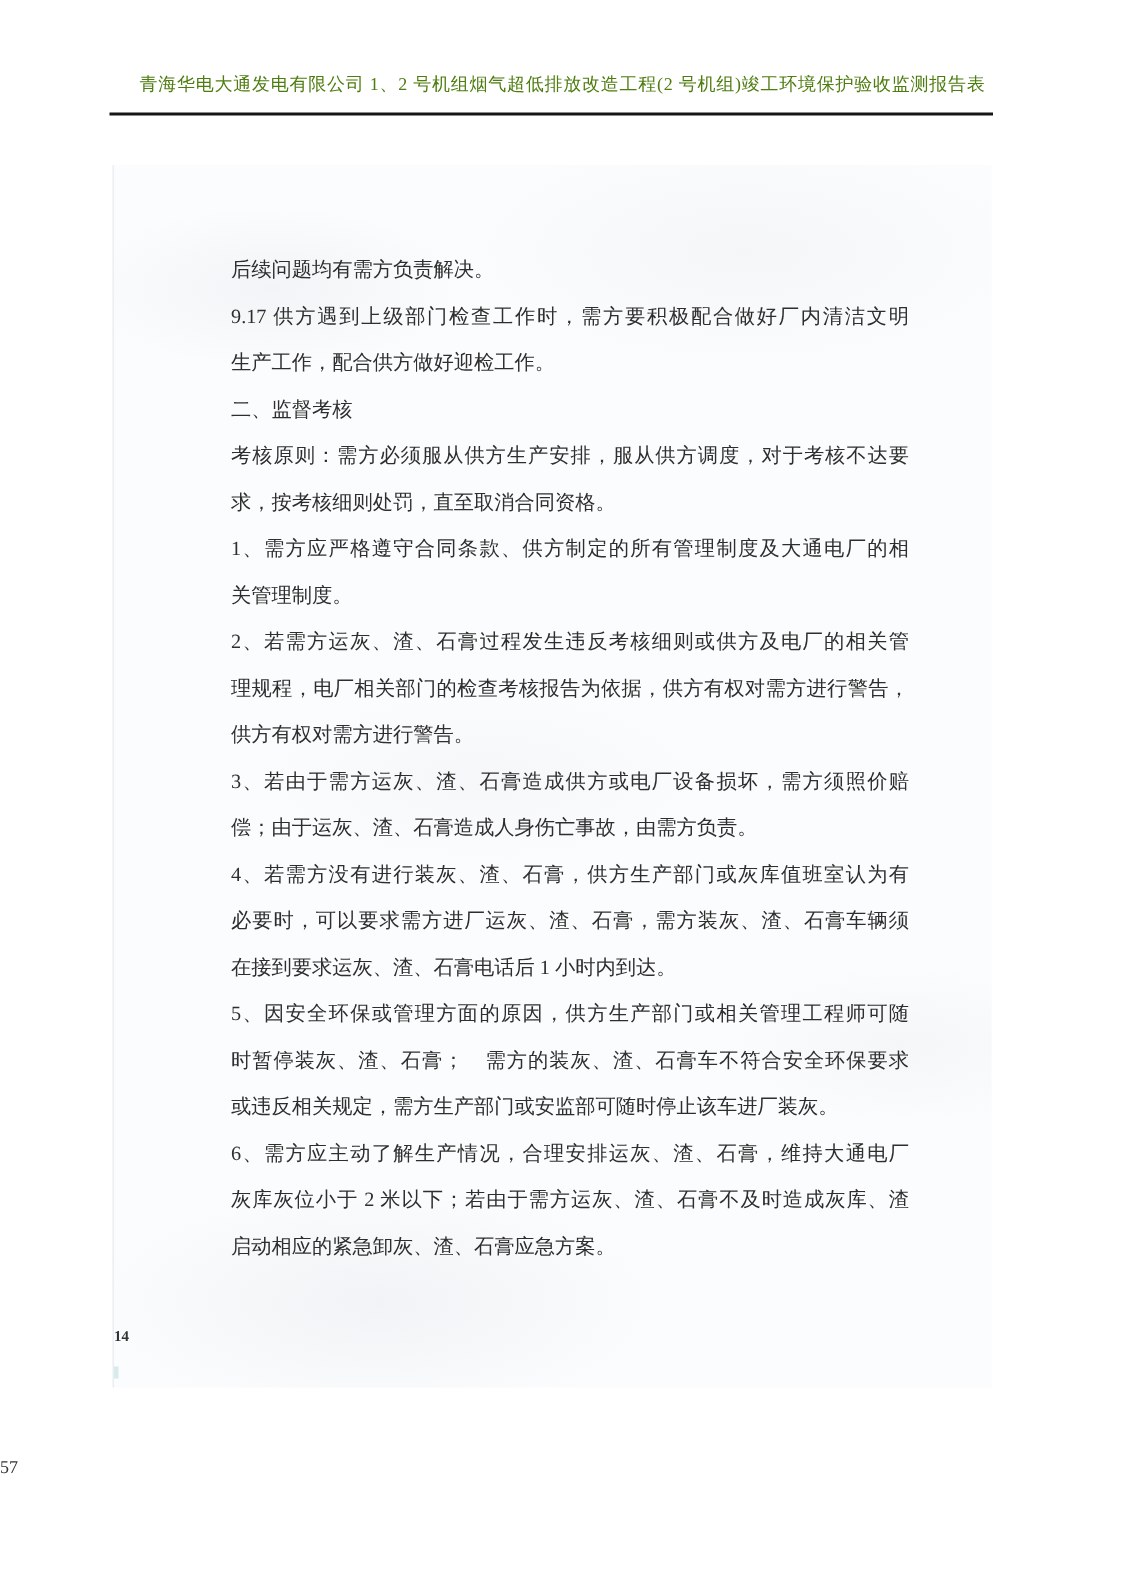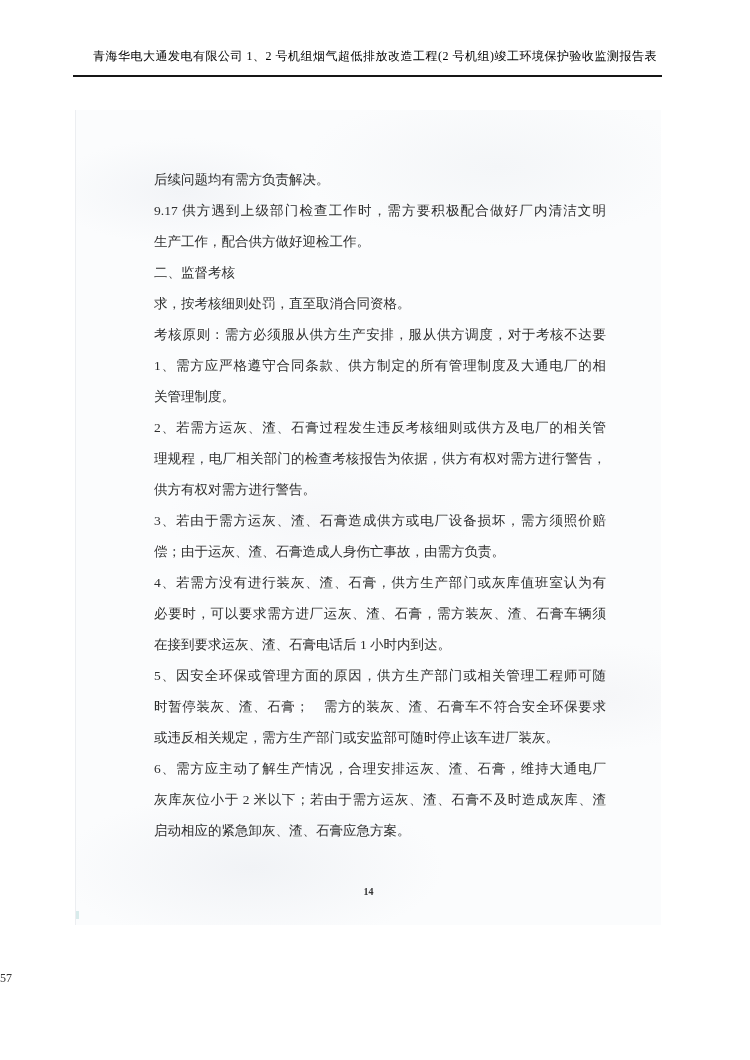--- a/index.html
+++ b/index.html
@@ -10,21 +10,21 @@
     font-family:"Liberation Serif","DejaVu Serif",serif;
     overflow:hidden;
   }
   .page{position:absolute;inset:0;width:750px;height:1060px;background:#ffffff;}
 
   
   .header-title{
     position:absolute;top:48px;left:0;width:750px;
     text-align:center;
     font-size:12px;letter-spacing:0.5px;
-    color:#000000;
+    color:#4d7c0f;
     white-space:nowrap;
   }
   .header-rule{
     position:absolute;top:75px;left:73px;width:589px;height:2px;
     background:#161616;
   }
 
   
   .scan{
     position:absolute;left:75px;top:110px;width:585px;height:815px;
@@ -53,21 +53,20 @@
     font-family:Liberation Serif, serif;
   }
   .doc-line.full{
     text-align:justify;
     text-align-last:justify;
     white-space:normal;
   }
 
   .scan-page-number{
     position:absolute;left:0;bottom:28px;width:585px;
-    text-align:center;
     font-size:10px;font-weight:600;color:#333333;
   }
 
   .footer-page-number{
     position:absolute;top:971px;left:0;width:716px;
     text-align:left;
     font-size:12px;color:#333333;
   }
 </style>
 </head>
@@ -80,22 +79,22 @@
   <div class="header-rule"></div>
 
   <div class="scan">
     <div class="scan-artifact"></div>
 
     <div class="doc-text">
         <div class="doc-line">后续问题均有需方负责解决。</div>
         <div class="doc-line full">9.17 供方遇到上级部门检查工作时，需方要积极配合做好厂内清洁文明</div>
         <div class="doc-line">生产工作，配合供方做好迎检工作。</div>
         <div class="doc-line">二、监督考核</div>
+        <div class="doc-line full">考核原则：需方必须服从供方生产安排，服从供方调度，对于考核不达要</div>
         <div class="doc-line">求，按考核细则处罚，直至取消合同资格。</div>
-        <div class="doc-line full">考核原则：需方必须服从供方生产安排，服从供方调度，对于考核不达要</div>
         <div class="doc-line full">1、需方应严格遵守合同条款、供方制定的所有管理制度及大通电厂的相</div>
         <div class="doc-line">关管理制度。</div>
         <div class="doc-line full">2、若需方运灰、渣、石膏过程发生违反考核细则或供方及电厂的相关管</div>
         <div class="doc-line full">理规程，电厂相关部门的检查考核报告为依据，供方有权对需方进行警告，</div>
         <div class="doc-line">供方有权对需方进行警告。</div>
         <div class="doc-line full">3、若由于需方运灰、渣、石膏造成供方或电厂设备损坏，需方须照价赔</div>
         <div class="doc-line">偿；由于运灰、渣、石膏造成人身伤亡事故，由需方负责。</div>
         <div class="doc-line full">4、若需方没有进行装灰、渣、石膏，供方生产部门或灰库值班室认为有</div>
         <div class="doc-line full">必要时，可以要求需方进厂运灰、渣、石膏，需方装灰、渣、石膏车辆须</div>
         <div class="doc-line">在接到要求运灰、渣、石膏电话后 1 小时内到达。</div>

